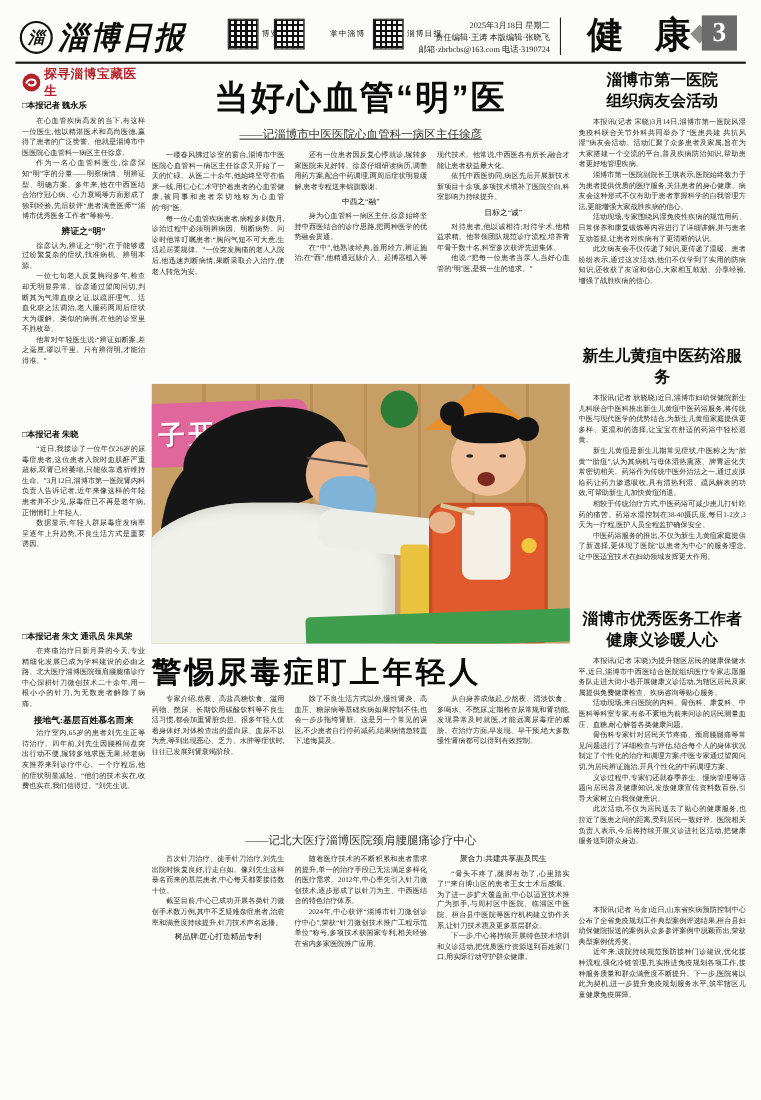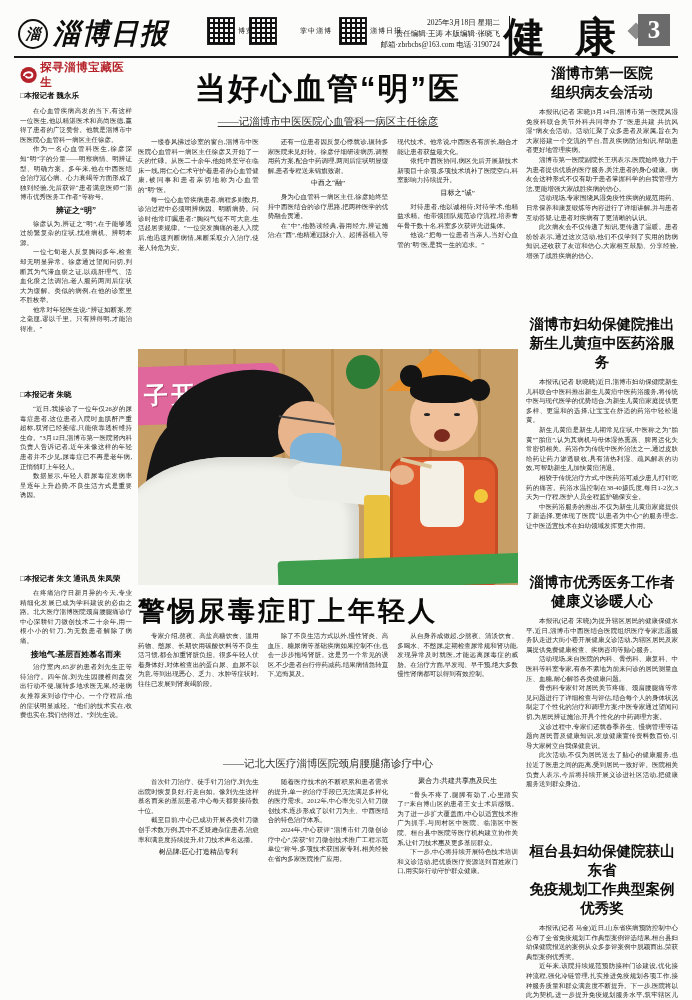--- a/index.html
+++ b/index.html
@@ -16,21 +16,21 @@
   .m-title { font-size:27px; font-weight:900; font-style:italic; letter-spacing:2px; color:#0d0d0d;
              font-family:"Liberation Serif", serif; transform:scaleY(1.05); }
   .qr-group { position:absolute; top:10px; display:flex; align-items:center; gap:4px; }
   .qr { width:26px; height:26px; background:
         repeating-linear-gradient(0deg,#111 0 2px,transparent 2px 5px),
         repeating-linear-gradient(90deg,#111 0 2px,#f8f8f8 2px 5px); outline:1px solid #222; }
   .qr-label { font-size:7px; color:#111; letter-spacing:1px; }
   .hdr-info { position:absolute; right:178px; top:9px; text-align:right; font-size:7.5px;
               line-height:11px; color:#1a1a1a; }
   .hdr-divider { position:absolute; right:168px; top:8px; width:1px; height:34px; background:#222; }
-  .section-title { position:absolute; right:52px; top:2px; font-size:41px; font-weight:900;
+  .section-title { position:absolute; right:40px; top:2px; font-size:33px; font-weight:900;
                    letter-spacing:10px; color:#0d0d0d; font-family:"Liberation Serif", serif; }
   .page-badge { position:absolute; right:8px; top:6px; width:32px; height:32px; background:#6b6b6b;
                 color:#fff; font-size:25px; font-weight:bold; display:flex; align-items:center;
                 justify-content:center; font-family:"Liberation Serif", serif; }
   .page-badge-diamond { position:absolute; right:36px; top:17px; width:12px; height:12px;
                         background:#8c8c8c; transform:rotate(45deg); }
   .header-rule { position:absolute; left:14px; top:56px; width:664px; height:2px; background:#1a1a1a; }
 
   
   .flow { text-align:justify; font-size:6.5px; line-height:9.6px; color:#2b2b2b; overflow:hidden; }
@@ -280,21 +280,20 @@
       </div>
       <div class="flow r-flow">
           <p>本报讯(记者 宋晓)3月14日,淄博市第一医院风湿免疫科联合关节外科共同举办了“医患共建 共抗风湿”病友会活动。活动汇聚了众多患者及家属,旨在为大家搭建一个交流的平台,普及疾病防治知识,帮助患者更好地管理疾病。</p>
           <p>淄博市第一医院副院长王琪表示,医院始终致力于为患者提供优质的医疗服务,关注患者的身心健康。病友会这种形式不仅有助于患者掌握科学的自我管理方法,更能增强大家战胜疾病的信心。</p>
           <p>活动现场,专家围绕风湿免疫性疾病的规范用药、日常保养和康复锻炼等内容进行了详细讲解,并与患者互动答疑,让患者对疾病有了更清晰的认识。</p>
           <p>此次病友会不仅传递了知识,更传递了温暖。患者纷纷表示,通过这次活动,他们不仅学到了实用的防病知识,还收获了友谊和信心,大家相互鼓励、分享经验,增强了战胜疾病的信心。</p>
         </div>
     </div>
     <div class="r-article r2">
       <div class="r-title">
-        <div>淄博市妇幼保健院推出</div>
         <div>新生儿黄疸中医药浴服务</div>
       </div>
       <div class="flow r-flow">
           <p>本报讯(记者 耿晓晓)近日,淄博市妇幼保健院新生儿科联合中医科推出新生儿黄疸中医药浴服务,将传统中医与现代医学的优势结合,为新生儿黄疸家庭提供更多样、更温和的选择,让宝宝在舒适的药浴中轻松退黄。</p>
           <p>新生儿黄疸是新生儿期常见症状,中医称之为“胎黄”“胎疸”,认为其病机与母体湿热熏蒸、脾胃运化失常密切相关。药浴作为传统中医外治法之一,通过皮肤给药让药力渗透吸收,具有清热利湿、疏风解表的功效,可帮助新生儿加快黄疸消退。</p>
           <p>相较于传统治疗方式,中医药浴可减少患儿打针吃药的痛苦。药浴水温控制在38-40摄氏度,每日1-2次,3天为一疗程,医护人员全程监护确保安全。</p>
           <p>中医药浴服务的推出,不仅为新生儿黄疸家庭提供了新选择,更体现了医院“以患者为中心”的服务理念,让中医适宜技术在妇幼领域发挥更大作用。</p>
         </div>
     </div>
     <div class="r-article r3">
@@ -304,24 +303,20 @@
       </div>
       <div class="flow r-flow">
           <p>本报讯(记者 宋晓)为提升辖区居民的健康保健水平,近日,淄博市中西医结合医院组织医疗专家志愿服务队走进大街小巷开展健康义诊活动,为辖区居民及家属提供免费健康检查、疾病咨询等贴心服务。</p>
           <p>活动现场,来自医院的内科、骨伤科、康复科、中医科等科室专家,有条不紊地为前来问诊的居民测量血压、血糖,耐心解答各类健康问题。</p>
           <p>骨伤科专家针对居民关节疼痛、颈肩腰腿痛等常见问题进行了详细检查与评估,结合每个人的身体状况制定了个性化的治疗和调理方案;中医专家通过望闻问切,为居民辨证施治,开具个性化的中药调理方案。</p>
           <p>义诊过程中,专家们还就春季养生、慢病管理等话题向居民普及健康知识,发放健康宣传资料数百份,引导大家树立自我保健意识。</p>
           <p>此次活动,不仅为居民送去了贴心的健康服务,也拉近了医患之间的距离,受到居民一致好评。医院相关负责人表示,今后将持续开展义诊进社区活动,把健康服务送到群众身边。</p>
         </div>
     </div>
     <div class="r-article r4">
-      <div class="r-title">
-        <div>桓台县妇幼保健院获山东省</div>
-        <div>免疫规划工作典型案例优秀奖</div>
-      </div>
       <div class="flow r-flow">
           <p>本报讯(记者 马金)近日,山东省疾病预防控制中心公布了全省免疫规划工作典型案例评选结果,桓台县妇幼保健院报送的案例从众多参评案例中脱颖而出,荣获典型案例优秀奖。</p>
           <p>近年来,该院持续规范预防接种门诊建设,优化接种流程,强化冷链管理,扎实推进免疫规划各项工作,接种服务质量和群众满意度不断提升。下一步,医院将以此为契机,进一步提升免疫规划服务水平,筑牢辖区儿童健康免疫屏障。</p>
         </div>
     </div>
   </div>
 
 </div>
 
 </body></html>

